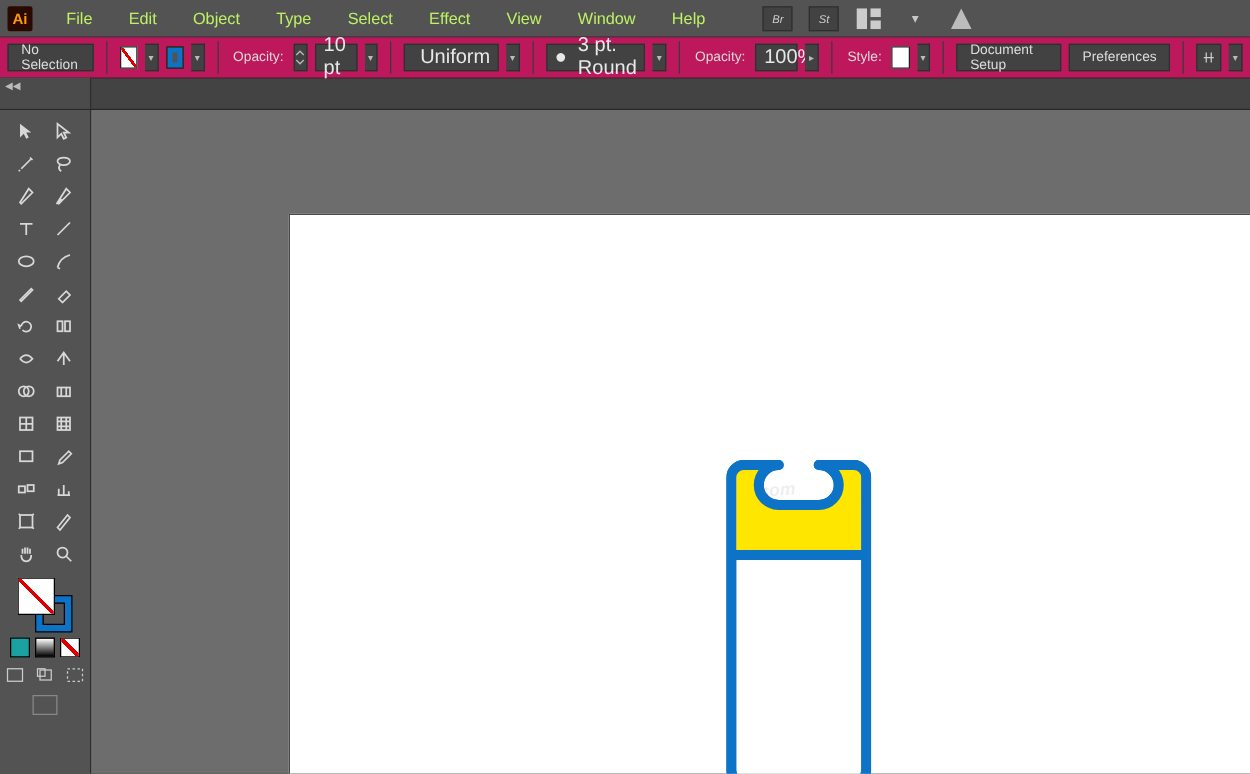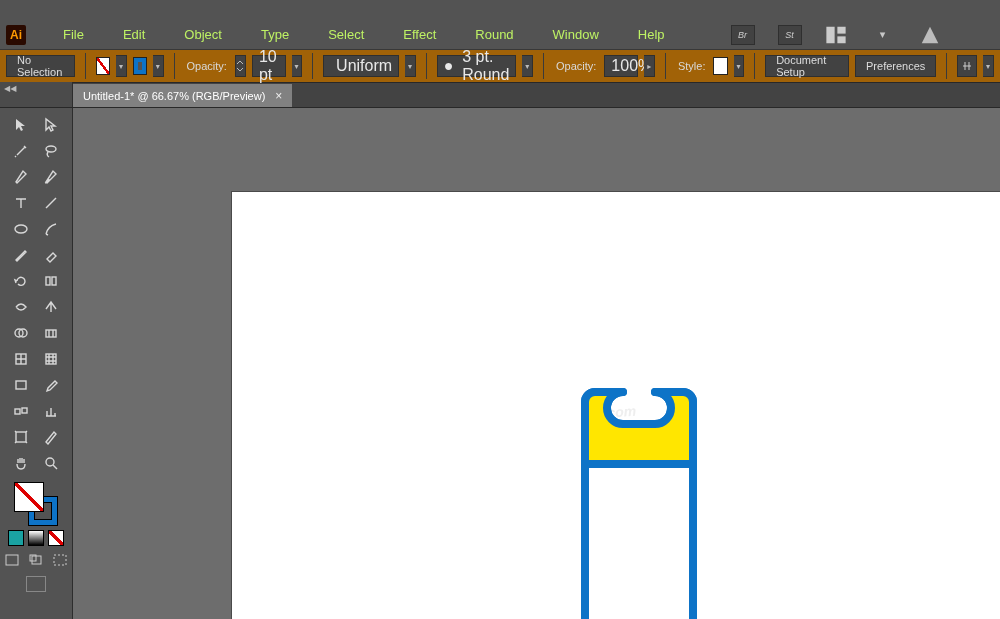--- a/index.html
+++ b/index.html
@@ -5,21 +5,21 @@
   * { box-sizing: border-box; margin: 0; padding: 0; }
   html, body {
     width: 1000px; height: 619px; overflow: hidden;
     font-family: "Segoe UI", Tahoma, sans-serif;
     font-size: 11px; color: #e8e8e8; background: #535353;
     user-select: none;
   }
   
   .menubar {
     height: 29px; display: flex; align-items: center;
-    background: #535353; padding-left: 6px; gap: 19px; margin-top: 20px;
+    background: #535353; padding-left: 6px; gap: 9px;
   }
   .ai-logo {
     width: 20px; height: 20px; background: #2a0a00;
     color: #ff9a00; font-weight: bold; font-size: 12px;
     display: flex; align-items: center; justify-content: center;
     border-radius: 2px; margin-right: 8px;
   }
   .menubar .menu-item {
     padding: 4px 10px; color: #bef264; font-size: 13px;
     cursor: default;
@@ -31,21 +31,21 @@
     display: flex; align-items: center; justify-content: center;
     font-size: 9px; color: #ccc; font-style: italic;
   }
   .menubar .right-ico {
     width: 22px; height: 18px; margin-right: 6px;
     display: flex; align-items: center; justify-content: center;
     color: #c7c7c7;
   }
   
   .controlbar {
-    height: 34px; background: #a16207;
+    height: 34px; background: #be185d;
     border-top: 1px solid #383838; border-bottom: 1px solid #282828;
     display: flex; align-items: center; padding: 0 6px; gap: 6px;
   }
   .ctrl-label { color: #d9d9d9; font-size: 11px; padding: 0 2px; white-space: nowrap; }
   .no-sel { padding: 0 10px; height: 22px; display:flex; align-items:center;
             background: #424242; border:1px solid #2f2f2f; color:#ddd; }
   .ctrl-sep { width:1px; height:26px; background:#3a3a3a; margin: 0 4px; }
   .swatch { width:18px; height:18px; border:1px solid #222; }
   .dd {
     width:14px; height:22px; background:#424242; border:1px solid #2f2f2f;
@@ -158,21 +158,21 @@
 <body>
 
 <div class="menubar">
   <div class="ai-logo">Ai</div>
   <div class="menu-item">File</div>
   <div class="menu-item">Edit</div>
   <div class="menu-item">Object</div>
   <div class="menu-item">Type</div>
   <div class="menu-item">Select</div>
   <div class="menu-item">Effect</div>
-  <div class="menu-item">Round</div>
+  <div class="menu-item">View</div>
   <div class="menu-item">Window</div>
   <div class="menu-item">Help</div>
   <div style="width:18px"></div>
   <div class="right-btn">Br</div>
   <div class="right-btn">St</div>
   <div class="right-ico">
     <svg viewBox="0 0 16 16">
         <rect x="1" y="2" width="6" height="12" fill="#ccc"></rect>
         <rect x="9" y="2" width="6" height="5" fill="#ccc"></rect>
         <rect x="9" y="9" width="6" height="5" fill="#ccc"></rect>
@@ -239,24 +239,20 @@
     <svg width="14" height="14" viewBox="0 0 14 14">
         <path d="M3 7 h8 M5 3 v8 M9 3 v8" stroke="#ccc"></path>
       </svg>
   </div>
   <div class="dd alone">▾</div>
 </div>
 
 <div class="tabrow">
   <div class="tab-left-gutter">
     <span class="arrows">◀◀</span>
-  </div>
-  <div class="doc-tab">
-    <span>Untitled-1* @ 66.67% (RGB/Preview)</span>
-    <span class="x">×</span>
   </div>
 </div>
 
 <div class="workspace">
 
   <div class="toolbox">
     <div class="toolgrid">
       <div class="tool fill">
           <svg viewBox="0 0 16 16">
             <path d="M3 2 L3 13 L6 10 L8 14 L10 13 L8 9 L12 9 Z"></path>

